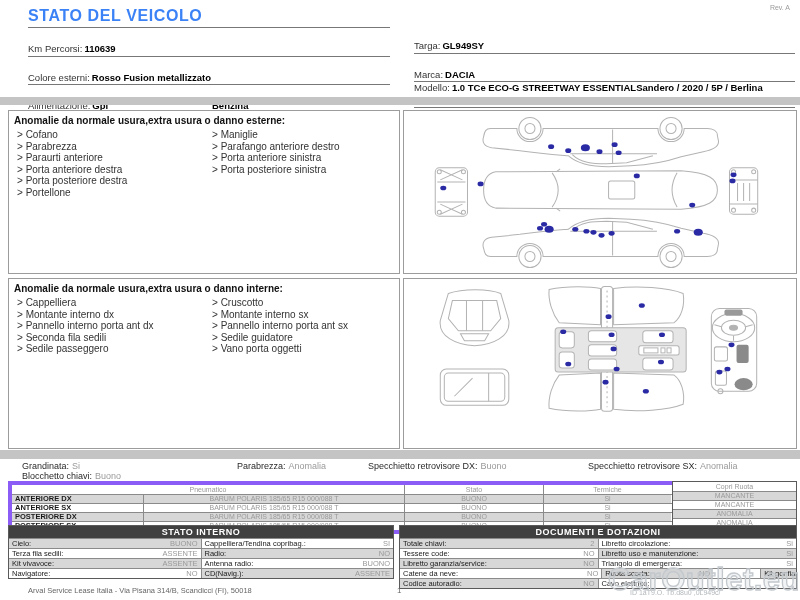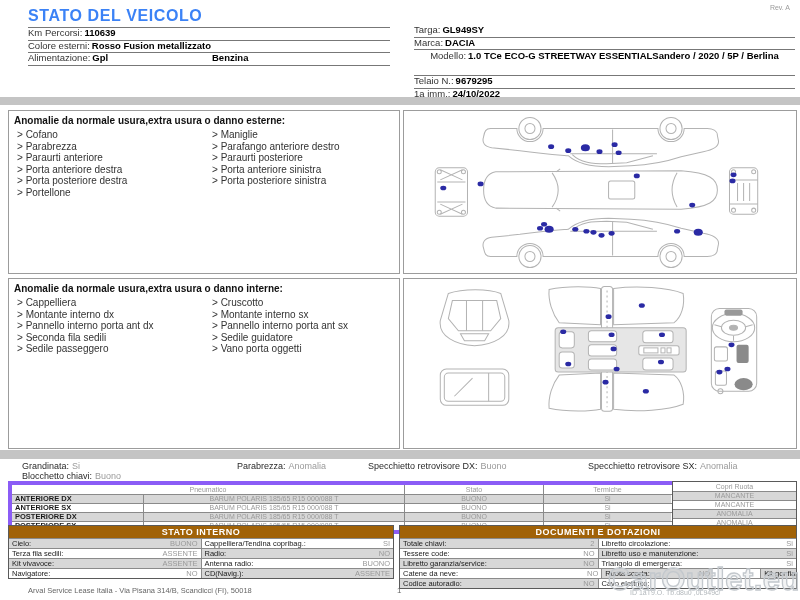--- a/index.html
+++ b/index.html
@@ -6,21 +6,21 @@
   .page{position:relative;width:800px;height:600px;background:#fff;overflow:hidden;
         font-family:"Liberation Sans",sans-serif;color:#222;}
   .abs{position:absolute;}
 
   
   .report-title{left:28px;top:7px;font-size:16px;font-weight:bold;color:#3b82f6;letter-spacing:.6px;}
   .rev{right:10px;top:4px;font-size:7px;color:#9a9a9a;}
   .fields-left{left:28px;top:27px;width:362px;border-top:1px solid #777;}
   .fields-right{left:414px;top:25px;width:381px;}
   .frow{position:relative;border-bottom:1px solid #777;font-size:9.5px;line-height:10.5px;color:#333;}
-  .frow.h1{height:11.5px;} .frow.h2{height:25px;line-height:12px;text-align:center;}
+  .frow.h1{height:11.5px;margin-top:16px;} .frow.h2{height:25px;line-height:12px;}
   .fval{color:#000;font-weight:bold;margin-left:2px;}
   .fval-2{position:absolute;left:182px;top:0;}
 
   
   .bar{left:0;width:800px;background:#c4c4c4;}
   .bar1{top:97px;height:8px;} .bar2{top:450px;height:9px;}
 
   
   .box{border:1px solid #9c9c9c;background:#fff;}
   .ext-left{left:8px;top:110px;width:390px;height:162px;}
@@ -51,21 +51,21 @@
   .tc-grey{color:#9a9a9a;text-align:center;}
   .grey-bg{background:#d7d7d7;}
   .copri{left:672px;top:481px;width:123px;border:1px solid #5a5a5a;background:#fff;font-size:7px;}
   .copri-h{height:9px;line-height:9px;text-align:center;color:#9a9a9a;}
   .copri-c{height:8px;line-height:8px;text-align:center;color:#9a9a9a;border-top:1px solid #8a8a8a;}
 
   
   .btable{border:1px solid #5a5a5a;background:#fff;}
   .si-table{left:8px;top:525px;width:384px;}
   .doc-table{left:399px;top:525px;width:396px;}
-  .bt-header{background:#a16207;color:#fff;font-weight:bold;text-align:center;font-size:9px;height:12px;line-height:12px;letter-spacing:.5px;}
+  .bt-header{background:#404040;color:#fff;font-weight:bold;text-align:center;font-size:9px;height:12px;line-height:12px;letter-spacing:.5px;}
   .bt-row{display:flex;height:9px;border-top:1px solid #8a8a8a;font-size:7.5px;}
   .bt-cell{flex:1 1 0;display:flex;justify-content:space-between;padding:0 3px;line-height:9px;overflow:hidden;white-space:nowrap;}
   .bt-cell+.bt-cell{border-left:1px solid #8a8a8a;}
   .bt-label{color:#1a1a1a;} .bt-value{color:#9a9a9a;}
   .cell-grey{background:#d7d7d7;}
   .w50{flex:0 0 49.3%;} .w26{flex:0 0 26.5%;} .w24{flex:1 1 0;margin-left:47px;}
 
   
   .footer-company{left:28px;top:586px;font-size:7.5px;color:#666;}
   .footer-page{left:397px;top:586px;font-size:8px;color:#666;}
@@ -121,21 +121,20 @@
         <li>Cofano</li>
         <li>Parabrezza</li>
         <li>Paraurti anteriore</li>
         <li>Porta anteriore destra</li>
         <li>Porta posteriore destra</li>
         <li>Portellone</li>
       </ul>
       <ul>
         <li>Maniglie</li>
         <li>Parafango anteriore destro</li>
-        <li>Paraurti posteriore</li>
         <li>Porta anteriore sinistra</li>
         <li>Porta posteriore sinistra</li>
       </ul>
     </div>
   </div>
 
   <div class="abs box ext-right">
     <svg class="diagram-svg" viewBox="0 0 389 160" xmlns="http://www.w3.org/2000/svg">
       <defs>
         <g id="side-car">

